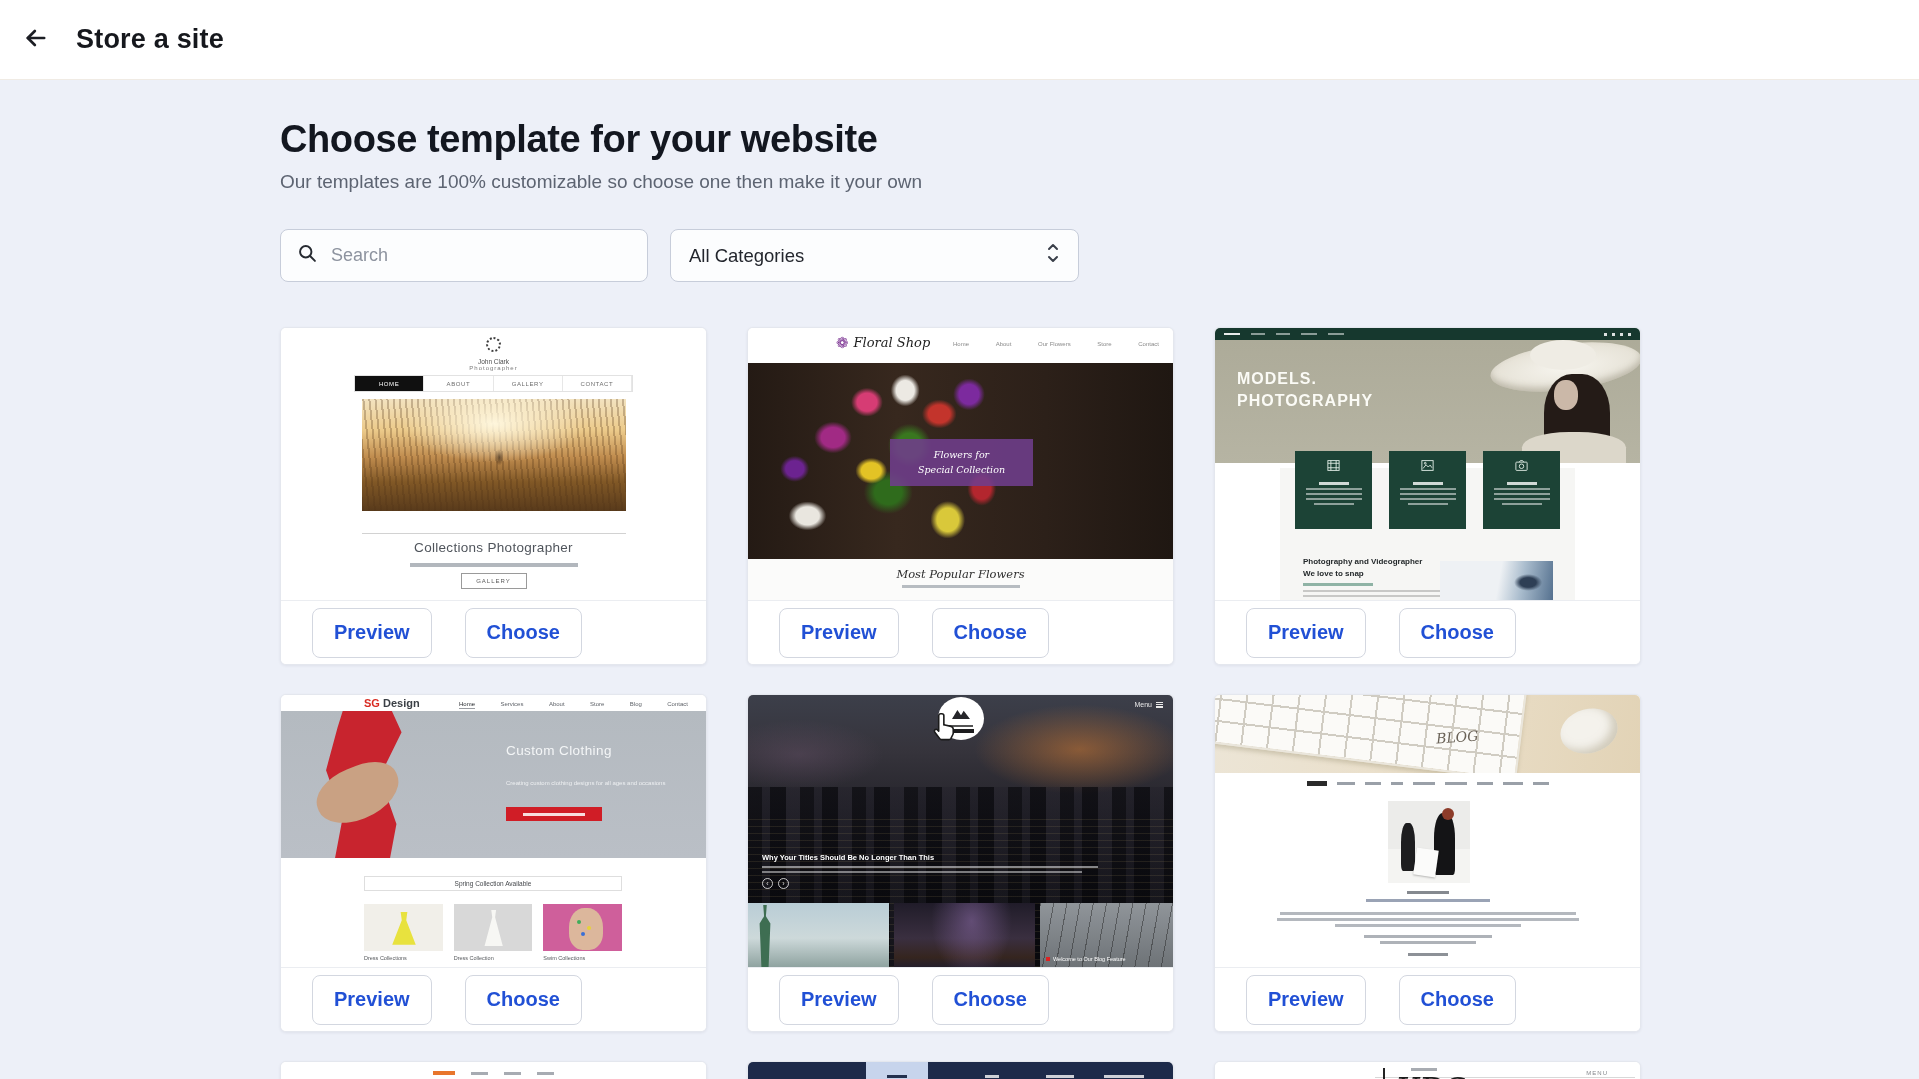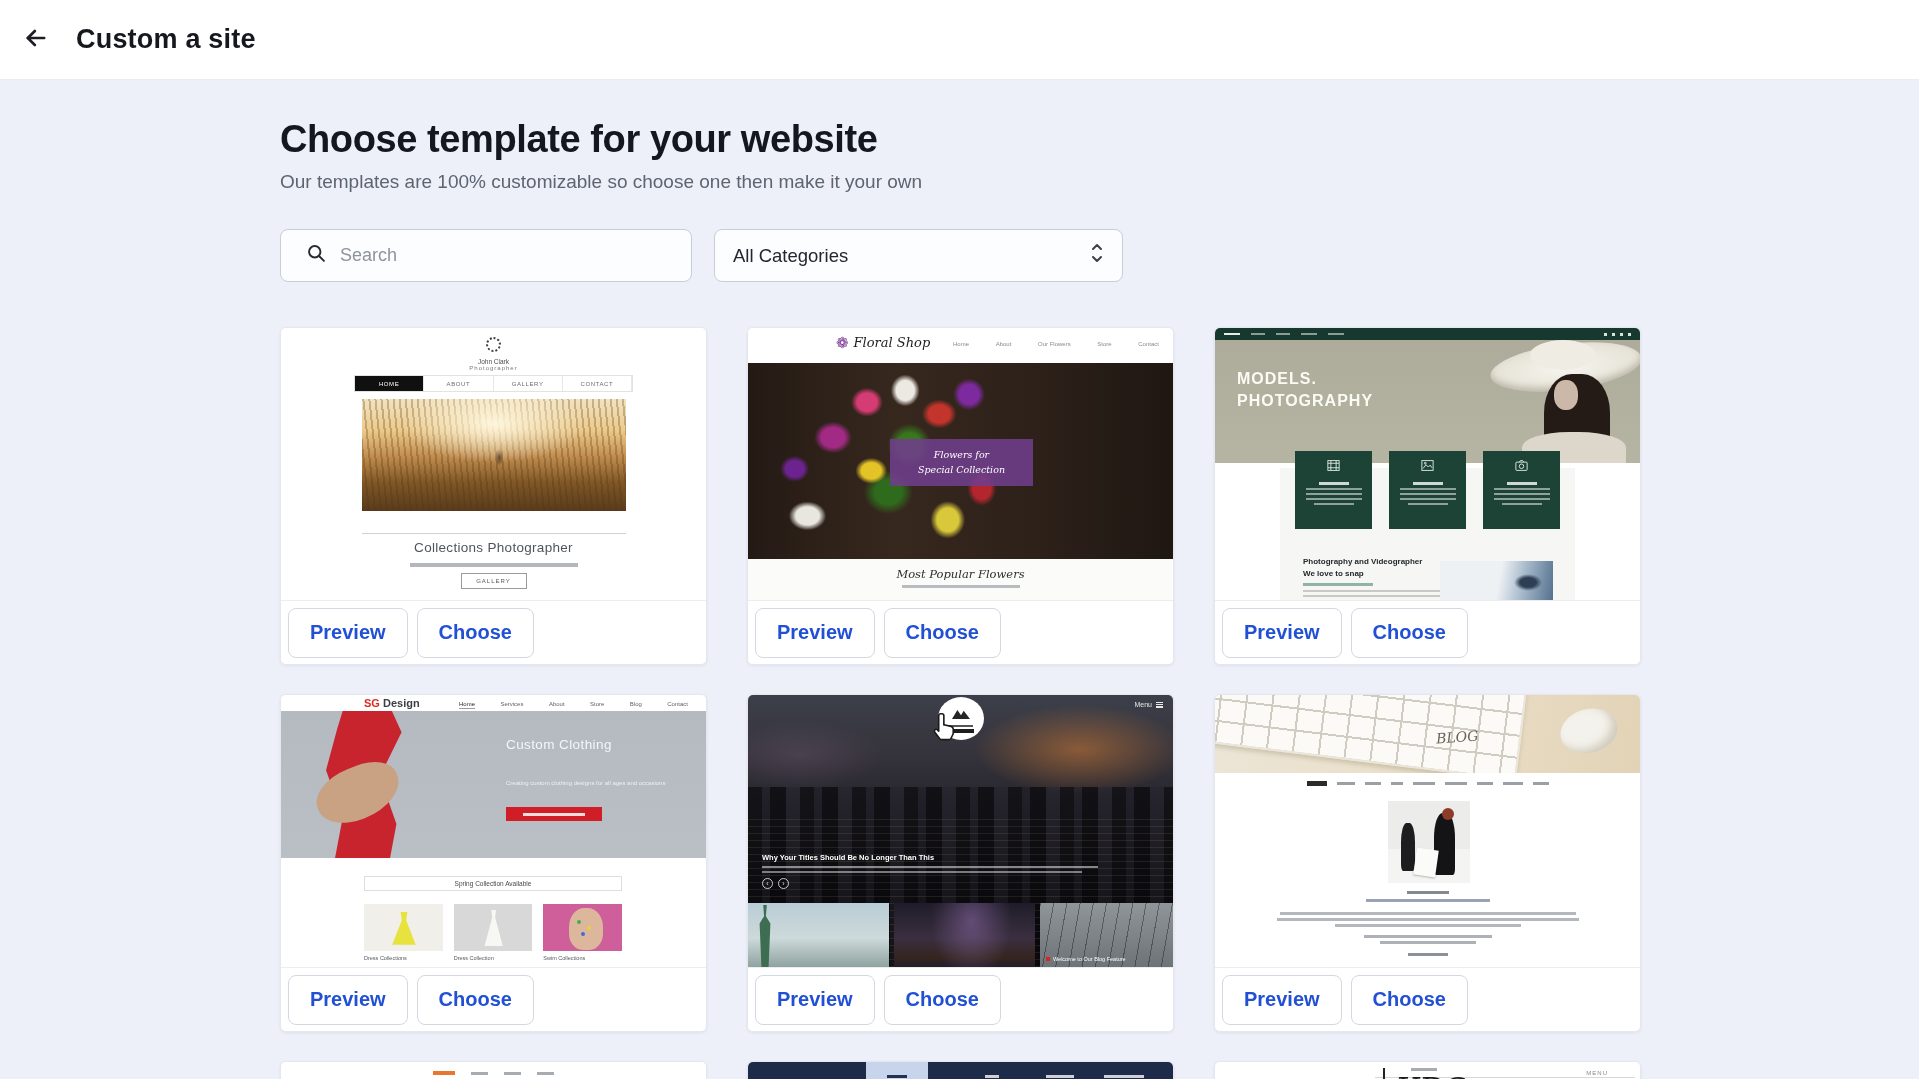--- a/index.html
+++ b/index.html
@@ -20,22 +20,22 @@
   .back-btn { width:44px; height:44px; display:flex; align-items:center; justify-content:center; cursor:pointer; background:none; border:none; }
   .app-title { margin-left:18px; font-size:27px; font-weight:bold; color:#16181d; letter-spacing:.2px; }
 
   
   .content { position:absolute; left:280px; top:80px; width:1362px; }
   .h1 { margin-top:38px; font-size:38px; font-weight:bold; color:#131720; letter-spacing:-.4px; }
   .sub { margin-top:10px; font-size:19px; color:#5d6472; }
 
   .controls { margin-top:36px; display:flex; gap:22px; }
   .search {
-    width:412px; height:53px; background:#fcfdfe; border:1px solid #c7cdda;
-    border-radius:8px; display:flex; align-items:center; padding:0 25px;
+    width:368px; height:53px; background:#fcfdfe; border:1px solid #c7cdda;
+    border-radius:8px; display:flex; align-items:center; padding:0 16px;
   }
   .search input {
     border:none; outline:none; background:transparent; flex:1; margin-left:13px;
     font-size:18px; color:#2b2f38; font-family:inherit;
   }
   .search input::placeholder { color:#8d939f; }
   .select {
     width:409px; height:53px; background:#fcfdfe; border:1px solid #c7cdda;
     border-radius:8px; display:flex; align-items:center; justify-content:space-between;
     padding:0 18px; font-size:18.5px; color:#23262d; cursor:pointer;
@@ -45,21 +45,21 @@
   .grid { display:grid; grid-template-columns:repeat(3,427px); column-gap:40px; row-gap:29px; margin-top:45px; }
   .tcard {
     width:427px; height:338px; background:#fff; border:1px solid #e4e7ee; border-radius:6px;
     box-shadow:0 1px 3px rgba(25,35,60,.07); overflow:hidden; display:flex; flex-direction:column;
   }
   .preview { height:272px; position:relative; overflow:hidden; background:#fff; }
   .cfooter { flex:1; border-top:1px solid #ebedf1; display:flex; align-items:center; gap:9px; padding-left:7px; background:#fff; }
   .btn {
     height:50px; padding:0 21px; background:#fff; border:1px solid #d3d7e0; border-radius:8px;
     font-size:20px; font-weight:bold; color:#2150d5; font-family:inherit; cursor:pointer;
-    display:flex; align-items:center;
+    display:flex; align-items:center;margin-left:24px;
   }
   .b { background:#b9bec6; display:block; } 
   .abs { position:absolute; }
 
   
   .p1 .logo { position:absolute; top:9px; left:0; right:0; text-align:center; }
   .shutter { display:inline-block; width:15px; height:15px; border:2px dotted #3c3c3c; border-radius:50%; }
   .p1 .lname { font-size:6.5px; color:#4c4c4c; margin-top:2px; }
   .p1 .lrole { font-size:6px; color:#7c7c7c; letter-spacing:1px; }
   .p1 .nav { position:absolute; top:47px; left:73px; right:73px; height:17px; display:flex; border:1px solid #e2e2e2; background:#fff; }
@@ -140,21 +140,21 @@
   
   .p4 .logo { position:absolute; left:83px; top:2px; font-size:11px; font-weight:bold; color:#3a3f45; }
   .p4 .logo em { font-style:normal; color:#d92b22; }
   .p4 .nav { position:absolute; left:178px; right:18px; top:6px; display:flex; justify-content:space-between; }
   .p4 .nav span { font-size:6px; color:#60646a; }
   .p4 .nav span:first-child { color:#2a2d31; border-bottom:1px solid #9a9da2; padding-bottom:1px; }
   .p4 .hero { position:absolute; top:16px; left:0; right:0; height:147px; background:linear-gradient(180deg,#b4bac0,#babfc6); overflow:hidden; }
   .p4 .dress { position:absolute; left:22px; top:-4px; width:128px; height:158px; background:#c8242e;
     clip-path:polygon(32% 0,68% 0,77% 16%,60% 44%,73% 74%,67% 100%,24% 100%,31% 70%,18% 40%,27% 13%); }
   .p4 .arm { position:absolute; left:34px; top:56px; width:86px; height:52px; background:#c9a183; border-radius:52% 44% 58% 50%; transform:rotate(-22deg); }
-  .p4 .htitle { position:absolute; left:225px; top:26px; font-size:13.5px; color:#f4f6f7; letter-spacing:.4px; }
+  .p4 .htitle { position:absolute; left:225px; top:32px; font-size:13.5px; color:#f4f6f7; letter-spacing:.4px; }
   .p4 .hsub { position:absolute; left:225px; top:68px; width:168px; font-size:6px; line-height:1.65; color:#eef0f2; }
   .p4 .hbtn { position:absolute; left:225px; top:96px; width:96px; height:14px; background:#d01d26; display:flex; align-items:center; justify-content:center; }
   .p4 .hbtn .b { width:62px; height:3px; background:rgba(255,255,255,.85); }
   .p4 .banner { position:absolute; top:181px; left:83px; right:84px; height:15px; border:1px solid #dedede; background:#fff; display:flex; align-items:center; justify-content:center; font-size:6.5px; color:#46494d; }
   .p4 .thumbs { position:absolute; top:209px; left:83px; right:84px; display:flex; gap:11px; }
   .p4 .thumb { width:79px; height:47px; position:relative; overflow:hidden; }
   .p4 .t1 { background:#f1efe9; } .p4 .t2 { background:#d8d8d8; } .p4 .t3 { background:#cf5f9b; }
   .p4 .ydress { position:absolute; left:26px; top:8px; width:28px; height:34px; background:#e8e23e; clip-path:polygon(38% 0,62% 0,58% 24%,92% 96%,8% 96%,42% 24%); }
   .p4 .wdress { position:absolute; left:28px; top:6px; width:24px; height:36px; background:#f7f7f4; clip-path:polygon(40% 0,60% 0,56% 20%,88% 100%,12% 100%,44% 20%); }
   .p4 .skin { position:absolute; left:26px; top:4px; width:34px; height:42px; background:#dcb79c; border-radius:45% 45% 40% 40%; }
@@ -238,21 +238,21 @@
 
 <header class="app-header">
   <button class="back-btn">
     <span>
       <svg width="28" height="28" viewBox="0 0 24 24" fill="none" stroke="#1c1e24" stroke-width="2.3" stroke-linecap="round" stroke-linejoin="round">
           <path d="M19 12H5"></path>
           <path d="M11 6l-6 6 6 6"></path>
         </svg>
     </span>
   </button>
-  <div class="app-title">Custom a site</div>
+  <div class="app-title">Store a site</div>
 </header>
 
 <main class="content">
   <h1 class="h1">Choose template for your website</h1>
   <div class="sub">Our templates are 100% customizable so choose one then make it your own</div>
 
   <div class="controls">
     <div class="search">
       <span>
         <svg width="21" height="21" viewBox="0 0 24 24" fill="none" stroke="#262a31" stroke-width="2.2" stroke-linecap="round">

